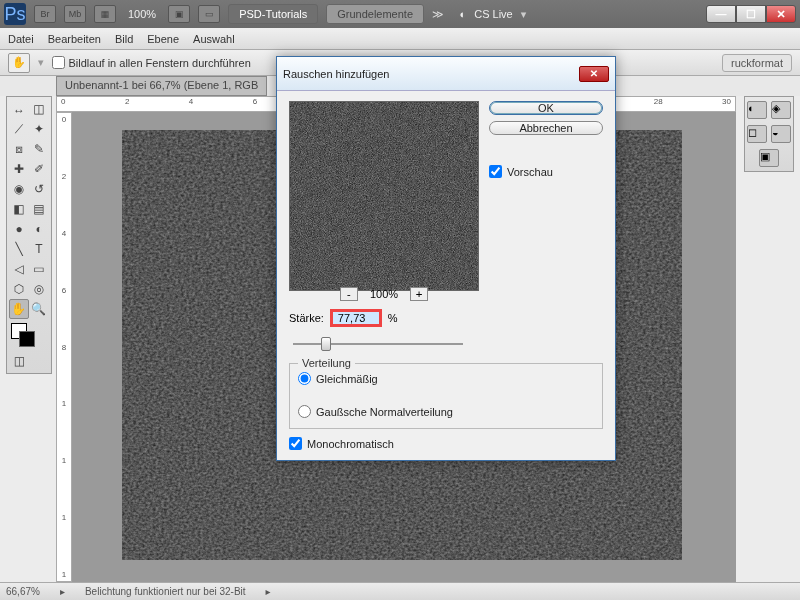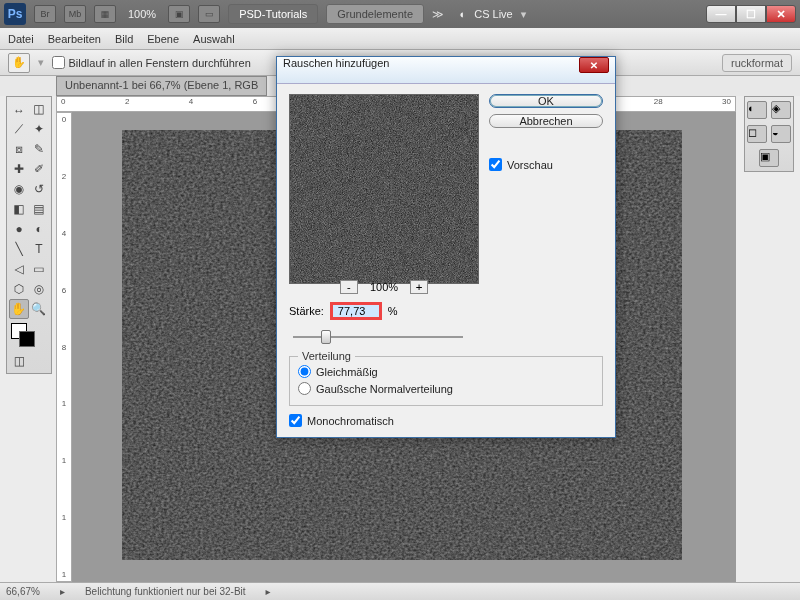--- a/index.html
+++ b/index.html
@@ -1,18 +1,18 @@
 <!DOCTYPE html>
 <html><head>
 <meta charset="utf-8">
 <style>
 html,body{margin:0;padding:0;width:800px;height:600px;overflow:hidden;font-family:"Segoe UI",Tahoma,sans-serif;font-size:11px;background:#e8e8e8}
 *{box-sizing:border-box}
 .titlebar{height:28px;background:linear-gradient(#777,#6a6a6a);display:flex;align-items:center;padding:0 4px;gap:8px;color:#fff}
-.ps{width:22px;height:22px;background:#1a3b66;color:#7cb6ff;font-weight:bold;font-size:12px;border-radius:3px;display:flex;align-items:center;justify-content:center}
+.ps{width:22px;height:22px;background:#1a3b66;color:#7cb6ff;font-weight:normal;font-size:18px;border-radius:3px;display:flex;align-items:center;justify-content:center}
 .top-btn{width:22px;height:18px;background:#888;border:1px solid #555;border-radius:2px;display:flex;align-items:center;justify-content:center;color:#444;font-size:9px}
 .app-tab{padding:3px 10px;background:#9a9a9a;border:1px solid #666;border-radius:3px;color:#444;font-size:11px}
 .app-tab.active{background:#707070;color:#fff}
 .winctl{display:flex;margin-left:auto;gap:0}
 .winbtn{width:30px;height:18px;border:1px solid #555;display:flex;align-items:center;justify-content:center;font-weight:bold;background:linear-gradient(#eee,#ccc)}
 .winbtn.close{background:linear-gradient(#e88,#c33);color:#fff;border-radius:0 3px 3px 0}
 .winbtn:first-child{border-radius:3px 0 0 3px}
 .menubar{height:22px;background:linear-gradient(#f0f0f0,#dcdcdc);display:flex;align-items:center;padding:0 8px;gap:14px;border-bottom:1px solid #aaa}
 .menubar span{color:#333}
 .optbar{height:26px;background:linear-gradient(#f0f0f0,#dcdcdc);display:flex;align-items:center;padding:0 8px;gap:8px;border-bottom:1px solid #aaa}
@@ -32,38 +32,38 @@
 .ruler-h{position:absolute;left:56px;right:64px;top:0;height:16px;background:#fff;border:1px solid #aaa;display:flex;justify-content:space-between;padding:0 4px;font-size:8px;color:#555}
 .ruler-v{position:absolute;left:56px;top:16px;bottom:0;width:16px;background:#fff;border:1px solid #aaa;font-size:8px;color:#555;display:flex;flex-direction:column;justify-content:space-between;padding:2px 0;align-items:center}
 .canvas-wrap{position:absolute;left:72px;top:16px;right:64px;bottom:0;background:#9a9a9a;overflow:hidden}
 .canvas{position:absolute;left:50px;top:18px;width:560px;height:430px;background:#1e1e1e}
 .noise{width:100%;height:100%;filter:contrast(150%)}
 .rpanel{position:absolute;right:6px;top:0;width:50px;background:linear-gradient(#e8e8e8,#d8d8d8);border:1px solid #999;padding:4px;display:flex;flex-direction:column;gap:6px;align-items:center}
 .ricon{width:20px;height:18px;background:#ccc;border:1px solid #888;border-radius:2px}
 .statusbar{position:absolute;bottom:0;left:0;right:0;height:18px;background:linear-gradient(#ececec,#d8d8d8);border-top:1px solid #aaa;display:flex;align-items:center;padding:0 6px;gap:20px;font-size:10px;color:#555}
 
 .dialog{position:absolute;left:276px;top:56px;width:340px;background:#f0f0f0;border:1px solid #3a6ea5;box-shadow:0 0 12px rgba(0,0,0,.4)}
-.dlg-title{height:27px;background:linear-gradient(#fafdff,#dae8f5);border-bottom:1px solid #aac;display:flex;padding:0 6px;color:#222}
+.dlg-title{height:34px;background:linear-gradient(#fafdff,#dae8f5);border-bottom:1px solid #aac;display:flex;align-items:center;padding:0 6px;color:#222}
 .dlg-close{margin-left:auto;width:30px;height:16px;background:linear-gradient(#d66,#b22);border:1px solid #800;border-radius:2px;color:#fff;display:flex;align-items:center;justify-content:center;font-size:10px;font-weight:bold}
 .dlg-body{padding:10px 12px;display:flex;flex-direction:column;gap:8px}
 .dlg-row{display:flex;gap:10px}
 .preview{width:190px;height:190px;border:1px solid #666;background:#111}
 .dlg-btns{display:flex;flex-direction:column;gap:6px;flex:1}
 .btn{height:14px;border:1px solid #888;background:linear-gradient(#fafafa,#e4e4e4);border-radius:10px;display:flex;align-items:center;justify-content:center;color:#222}
 .btn.def{border:1px solid #3a6ea5;box-shadow:0 0 0 1px #7ab inset}
 .zoom-row{display:flex;align-items:center;justify-content:center;gap:12px;margin-top:-4px;width:190px}
 .zbtn{width:18px;height:14px;border:1px solid #888;background:#eee;display:flex;align-items:center;justify-content:center;font-family:monospace}
 .field-row{display:flex;align-items:center;gap:6px}
 .strength-input{width:52px;height:18px;border:3px solid #ef4444;background:#cfe8ff;color:#000;text-align:left;padding:0 5px;font-size:11px}
 .slider{width:170px;height:18px;position:relative;margin-left:4px}
 .slider-track{position:absolute;top:8px;left:0;right:0;height:2px;background:#999}
 .slider-thumb{position:absolute;top:2px;left:28px;width:10px;height:14px;background:linear-gradient(#fff,#ccc);border:1px solid #777;border-radius:2px}
 .fieldset{border:1px solid #bbb;padding:6px 8px 10px;margin-top:2px}
 .fieldset-label{position:relative;top:-13px;background:#f0f0f0;padding:0 4px;color:#333;display:inline-block}
-.fieldset-body{margin-top:-10px;display:flex;flex-direction:column;gap:4px}
+.fieldset-body{margin-top:-10px;display:flex;flex-direction:column;gap:20px}
 .radio,.check{display:flex;align-items:center;gap:5px;color:#222}
 .radio input,.check input{margin:0}
 svg{display:block}
 </style>
 </head>
 <body>
 
 
 
 <div class="titlebar">

